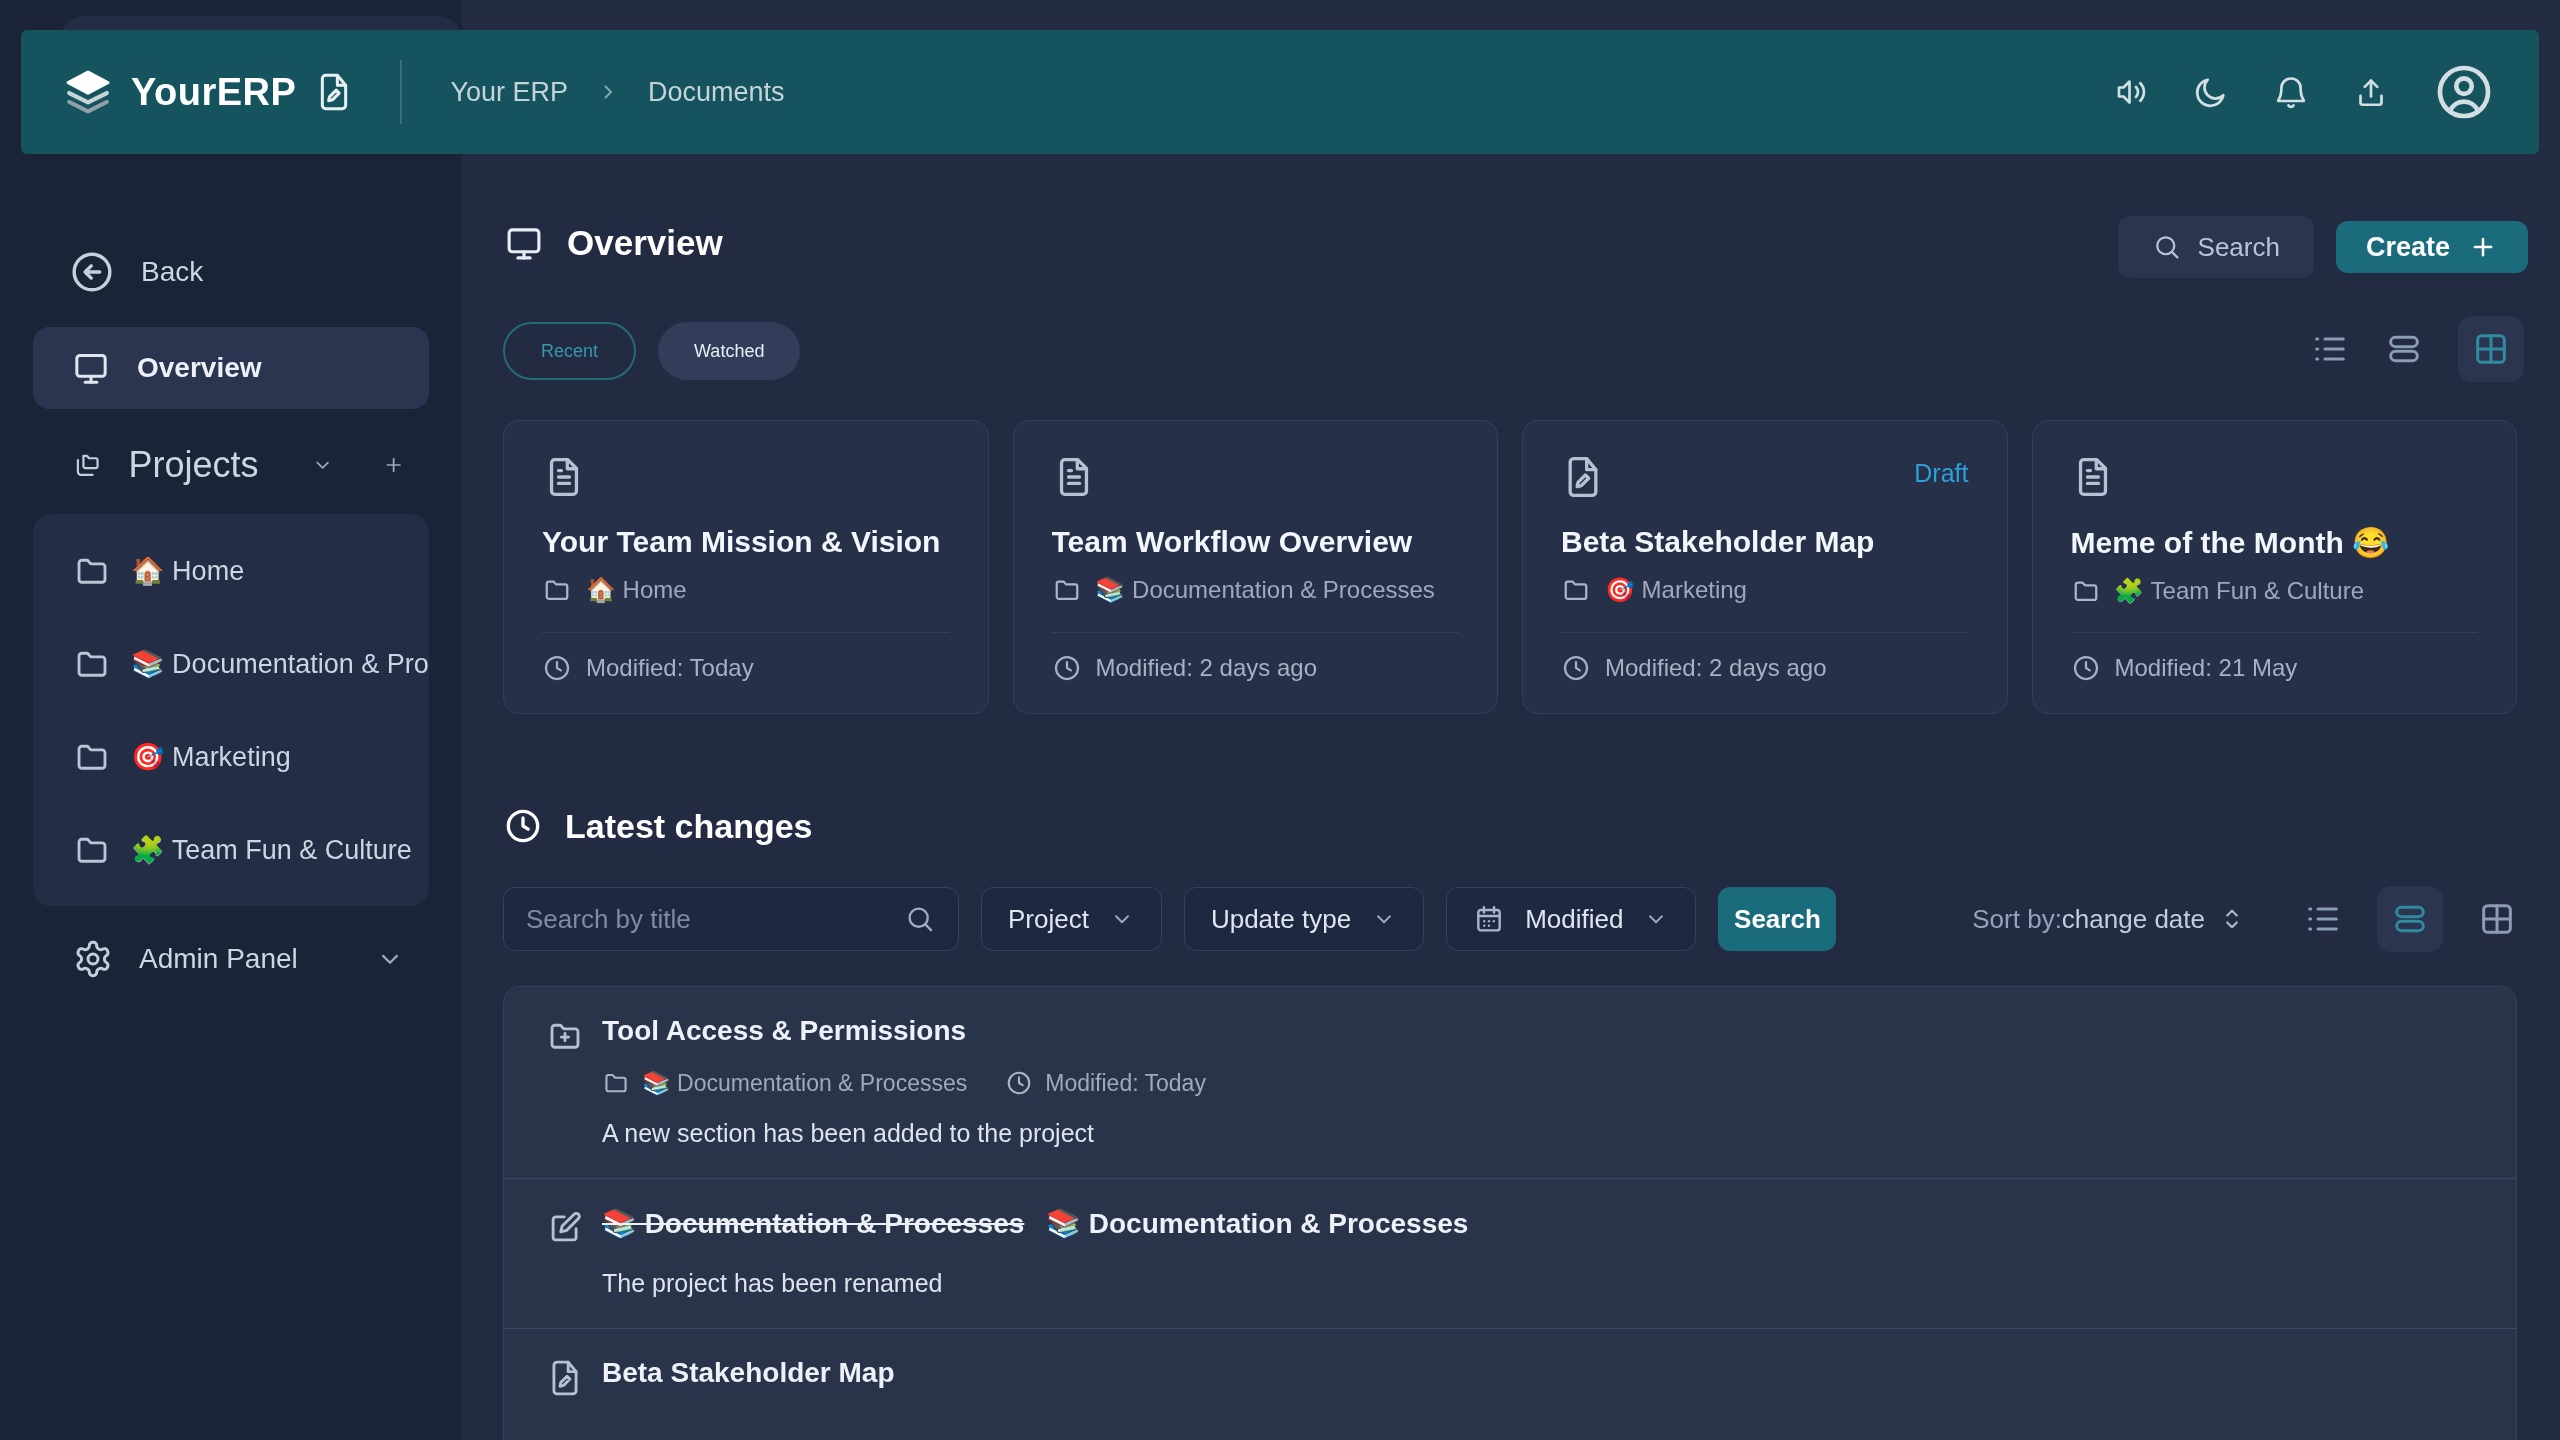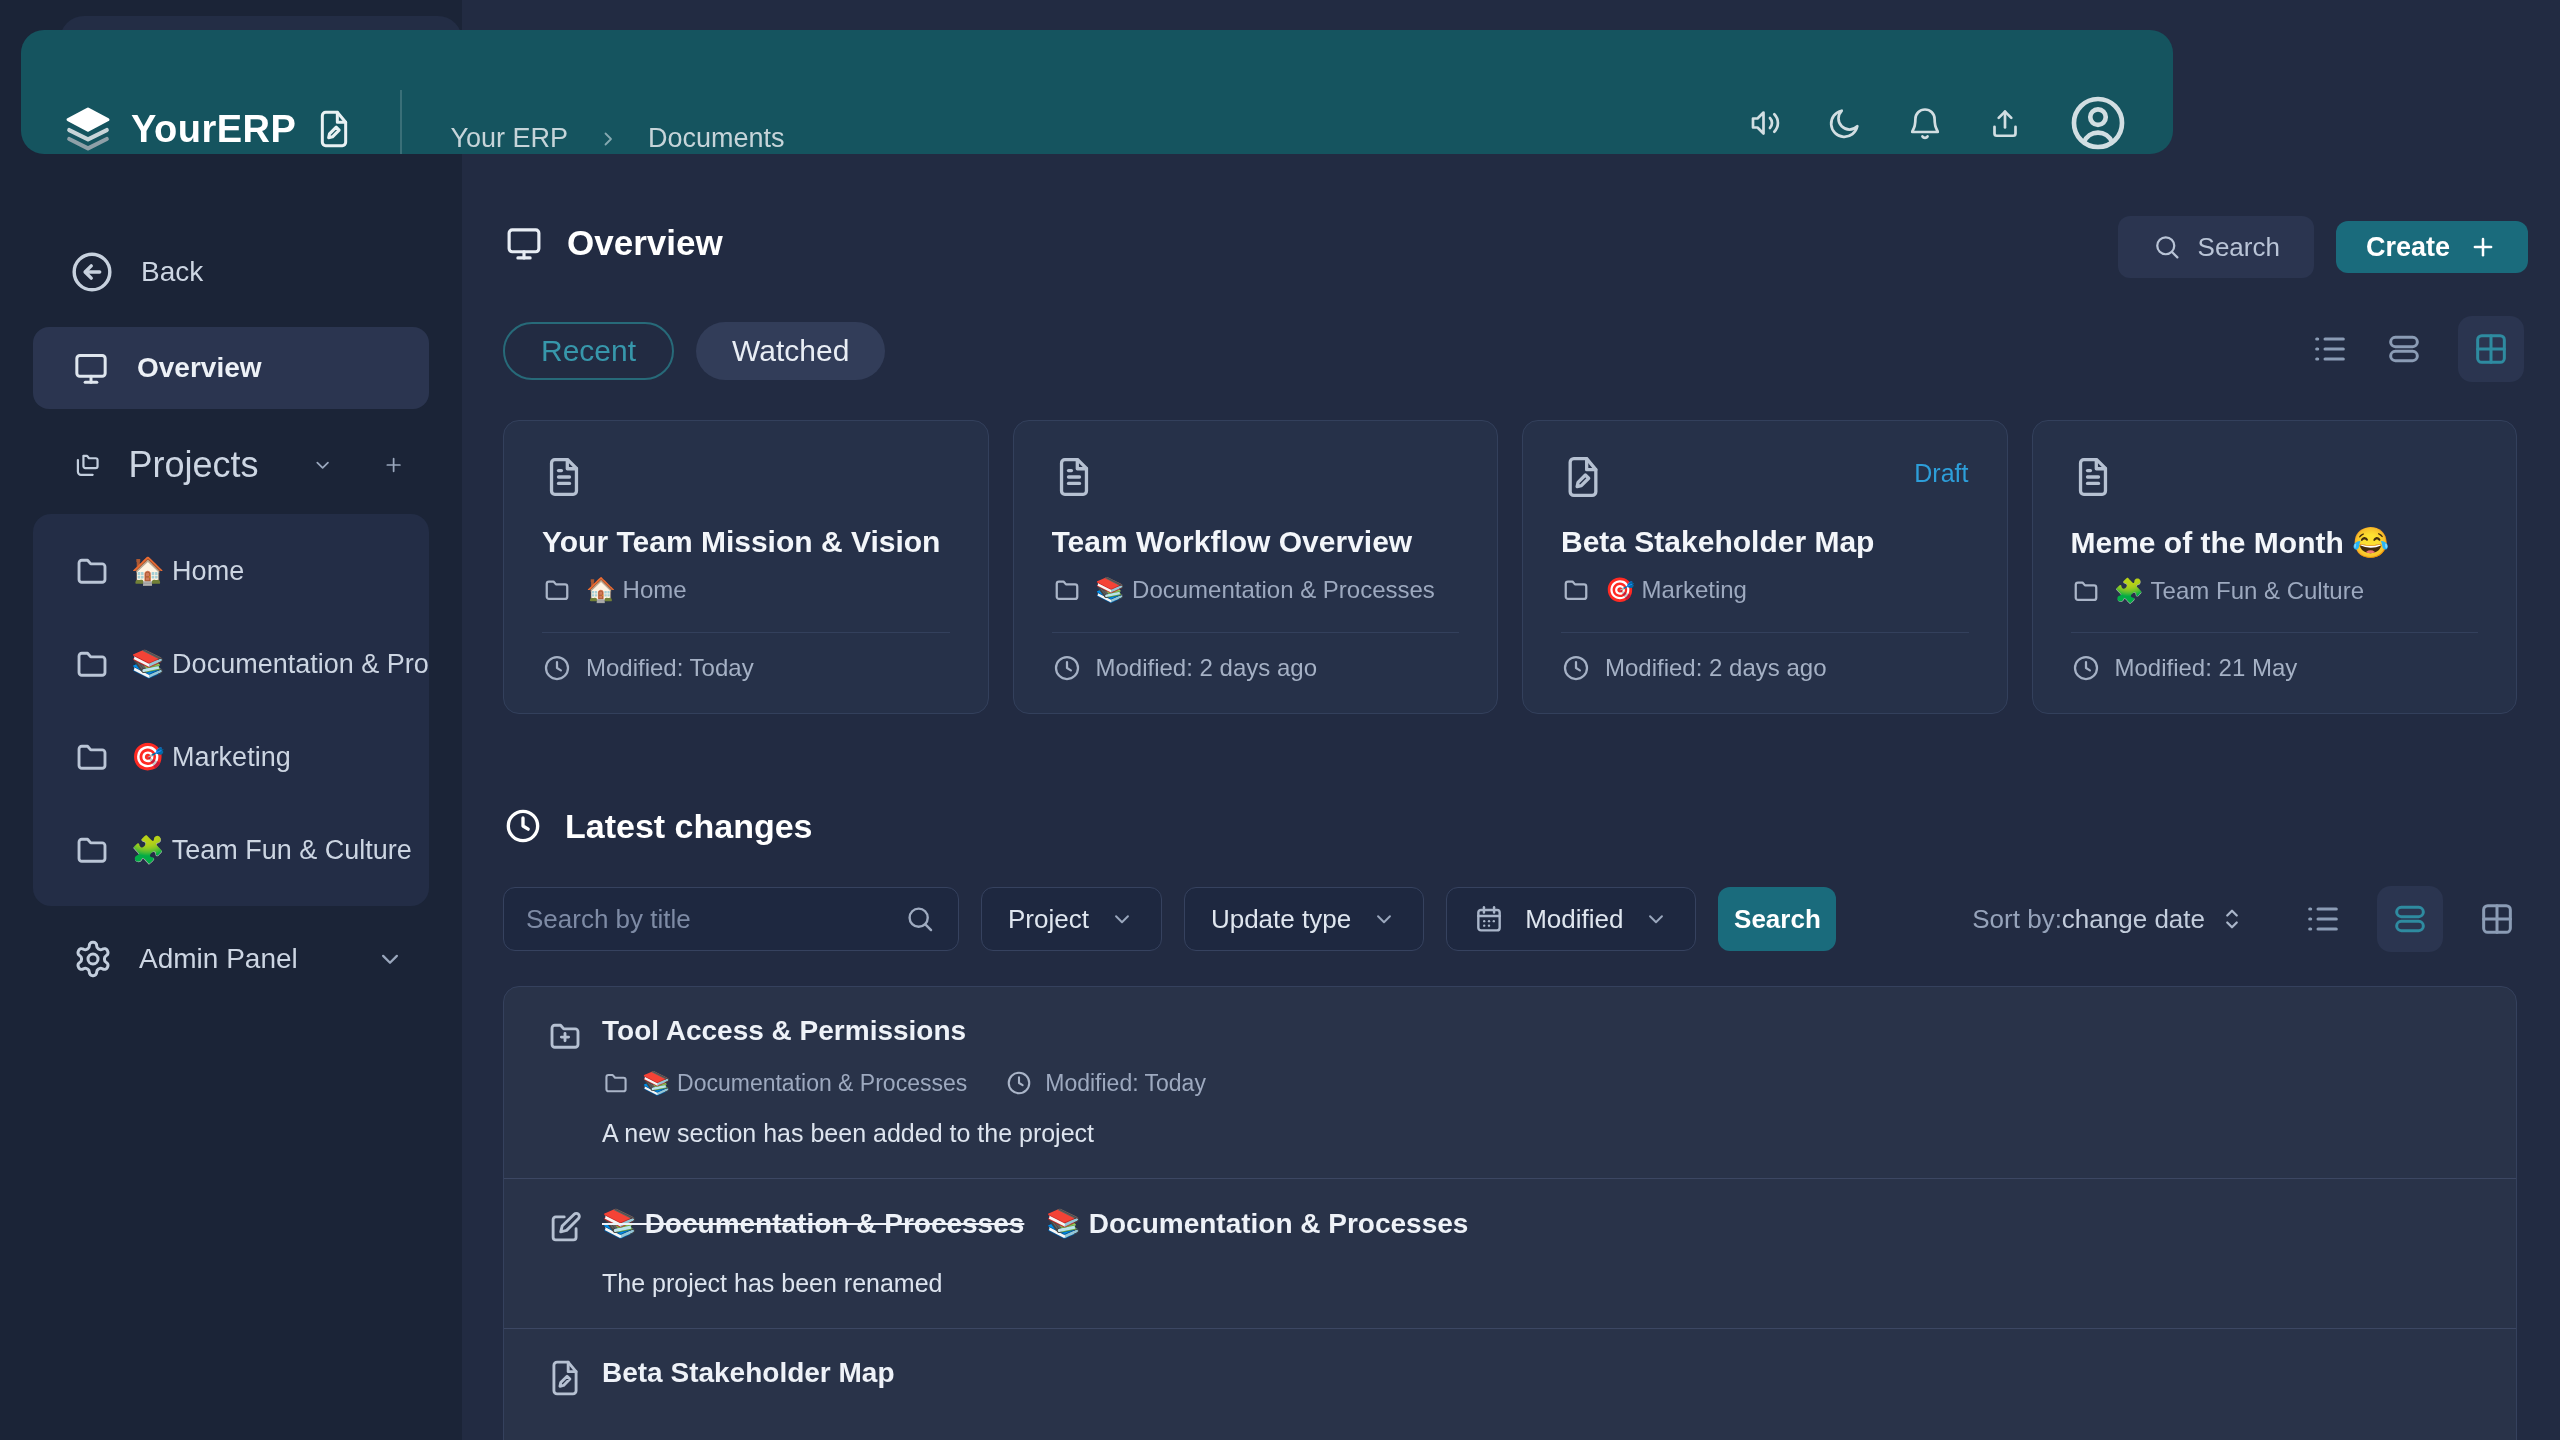--- a/index.html
+++ b/index.html
@@ -10,22 +10,22 @@
     font-family:"Liberation Sans", sans-serif;
     color:#eef2f8;
   }
   svg.ic { fill:none; stroke:currentColor; stroke-width:1.8; stroke-linecap:round; stroke-linejoin:round; display:block; }
 
   
   .main-bg { position:absolute; left:462px; top:0; right:0; bottom:0; background:#222b42; }
   .sidebar-ghost { position:absolute; left:60px; top:16px; width:402px; height:96px; border-radius:24px; background:#232d45; }
 
   
-  .topbar { position:absolute; left:21px; top:30px; width:2152px; height:124px;
-            background:#15545f; border-radius:23px; display:flex; align-items:flex-end; z-index:10; }
+  .topbar { position:absolute; left:21px; top:30px; width:2518px; height:124px;
+            background:#15545f; border-radius:6px; display:flex; align-items:center; z-index:10; }
   .brand { display:flex; align-items:center; gap:18px; padding-left:42px; }
   .brand-name { font-size:38px; font-weight:bold; color:#ffffff; letter-spacing:.5px; }
   .brand .logo { width:50px; height:50px; }
   .brand .filepen { width:40px; height:40px; color:#e9f1f3; }
   .tb-divider { width:2px; height:64px; background:rgba(255,255,255,.16); margin:0 48px 0 46px; }
   .breadcrumb { display:flex; align-items:center; gap:28px; font-size:27px; color:#c6d4d9; }
   .breadcrumb .crumb-sep { width:24px; height:24px; color:#86a9b1; }
   .tb-actions { margin-left:auto; display:flex; align-items:center; gap:44px; padding-right:44px; color:#d2dee2; }
   .tb-icon { width:36px; height:36px; cursor:pointer; }
   .tb-avatar { width:62px; height:62px; cursor:pointer; }
@@ -56,21 +56,21 @@
   .page-head .ic { width:42px; height:42px; color:#e8edf4; }
   .head-actions { position:absolute; top:212px; right:32px; height:70px; display:flex; align-items:center; gap:22px; }
   .btn-search-ghost { height:62px; padding:0 34px; background:#2b3550; border-radius:12px; display:flex;
                       align-items:center; gap:16px; color:#b9c4d6; font-size:26px; cursor:pointer; }
   .btn-search-ghost .ic { width:30px; height:30px; }
   .btn-create { height:52px; padding:0 30px; background:#1a6b7c; border-radius:12px; display:flex;
                 align-items:center; gap:18px; color:#ffffff; font-size:27px; font-weight:bold; cursor:pointer; }
   .btn-create .ic { width:30px; height:30px; stroke-width:2; }
 
   .tabs { position:absolute; left:503px; top:322px; display:flex; gap:22px; }
-  .tab { height:58px; padding:16px 36px; border-radius:30px; display:flex; align-items:center; font-size:30px; cursor:pointer; }
+  .tab { height:58px; padding:16px 36px; border-radius:30px; display:flex; align-items:center; font-size:18px; cursor:pointer; }
   .tab.active { border:2px solid #276a79; color:#3797ab; background:transparent; }
   .tab.inactive { background:#323d59; color:#e9eef5; }
 
   .view-toggle { display:flex; align-items:center; gap:34px; }
   .view-toggle.top { position:absolute; top:316px; right:36px; }
   .vt-icon { width:40px; height:40px; color:#8b9cb5; cursor:pointer; }
   .vt-active-box { width:66px; height:66px; background:#2b3550; border-radius:14px; display:flex;
                    align-items:center; justify-content:center; cursor:pointer; }
   .vt-active-box .vt-icon { color:#2e8ba0; }
 

